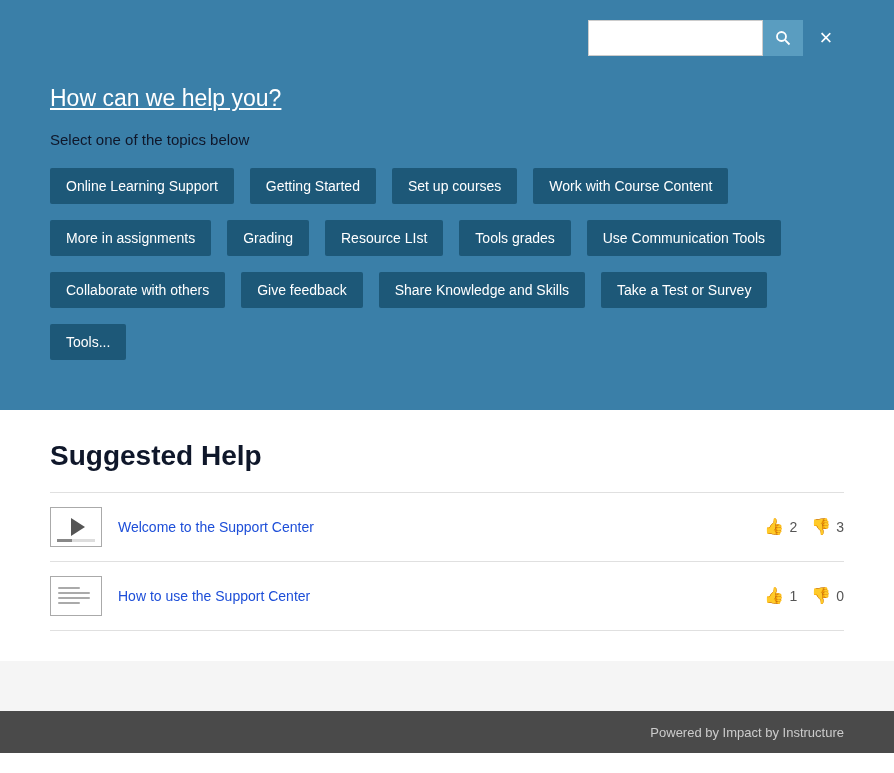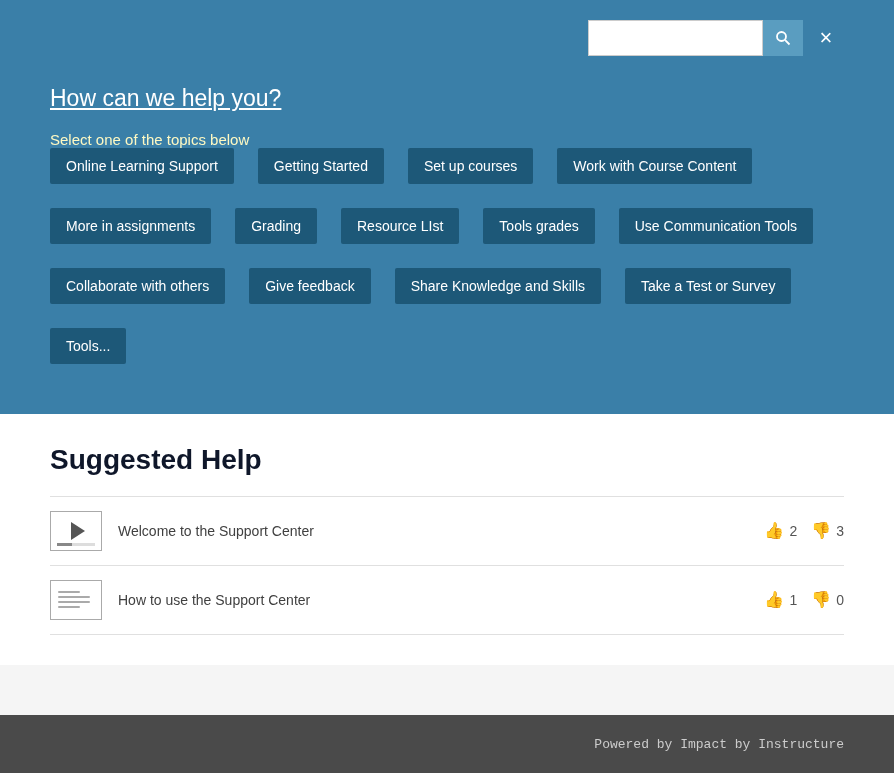--- a/index.html
+++ b/index.html
@@ -65,29 +65,30 @@
       color: #fff;
       font-size: 23px;
       font-weight: 300;
       text-decoration: underline;
       margin-top: 55px;
       margin-bottom: 18px;
       line-height: 1.2;
     }
 
     .hero-subtitle {
-      color: #fef9c3;
+      color: #0f172a;
       font-size: 15px;
+      margin-bottom: 20px;
     }
 
     
     .topics {
       display: flex;
       flex-wrap: wrap;
-      gap: 24px;
+      gap: 16px;
       align-items: center;
     }
     .topic-btn {
       background: #1d5878;
       color: #fff;
       border: none;
       padding: 10px 16px;
       font-size: 14px;
       cursor: pointer;
       border-radius: 2px;
@@ -113,21 +114,21 @@
     .help-item {
       display: flex;
       align-items: center;
       padding: 14px 0;
       border-bottom: 1px solid #e0e0e0;
     }
 
     .help-text {
       flex: 1;
       font-size: 14px;
-      color: #404040;
+      color: #1d4ed8;
       cursor: pointer;
     }
 
     .help-votes {
       display: flex;
       align-items: center;
       gap: 14px;
     }
 
     .vote-item {
@@ -144,23 +145,22 @@
     }
 
     
     .footer-gray {
       background: #f5f5f5;
       height: 50px;
     }
 
     .footer-dark {
       background: #4a4a4a;
-      padding: 20px 50px;
+      padding: 12px 50px;
       text-align: right;
-      font-family: Liberation Mono, monospace;
     }
 
     .footer-text {
       color: #ccc;
       font-size: 13px;
     }
 
     
     .video-icon-box {
       width: 52px;

